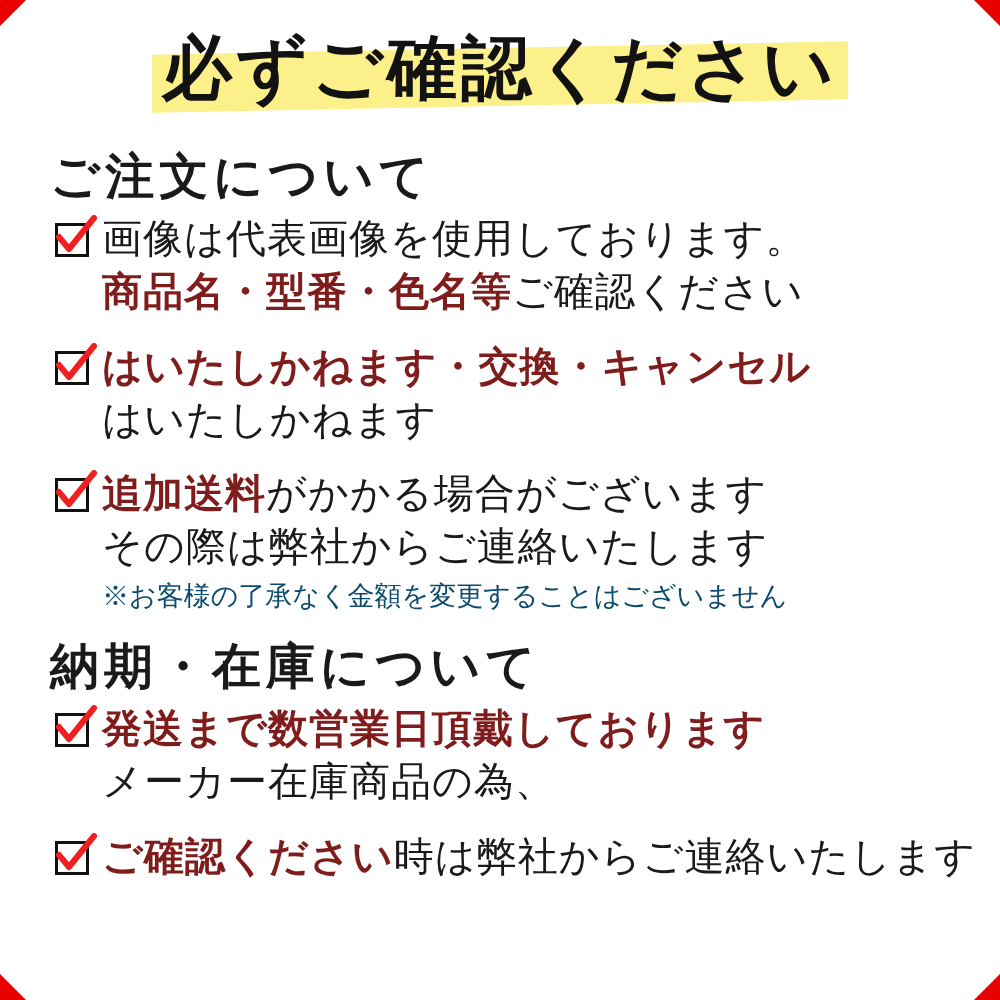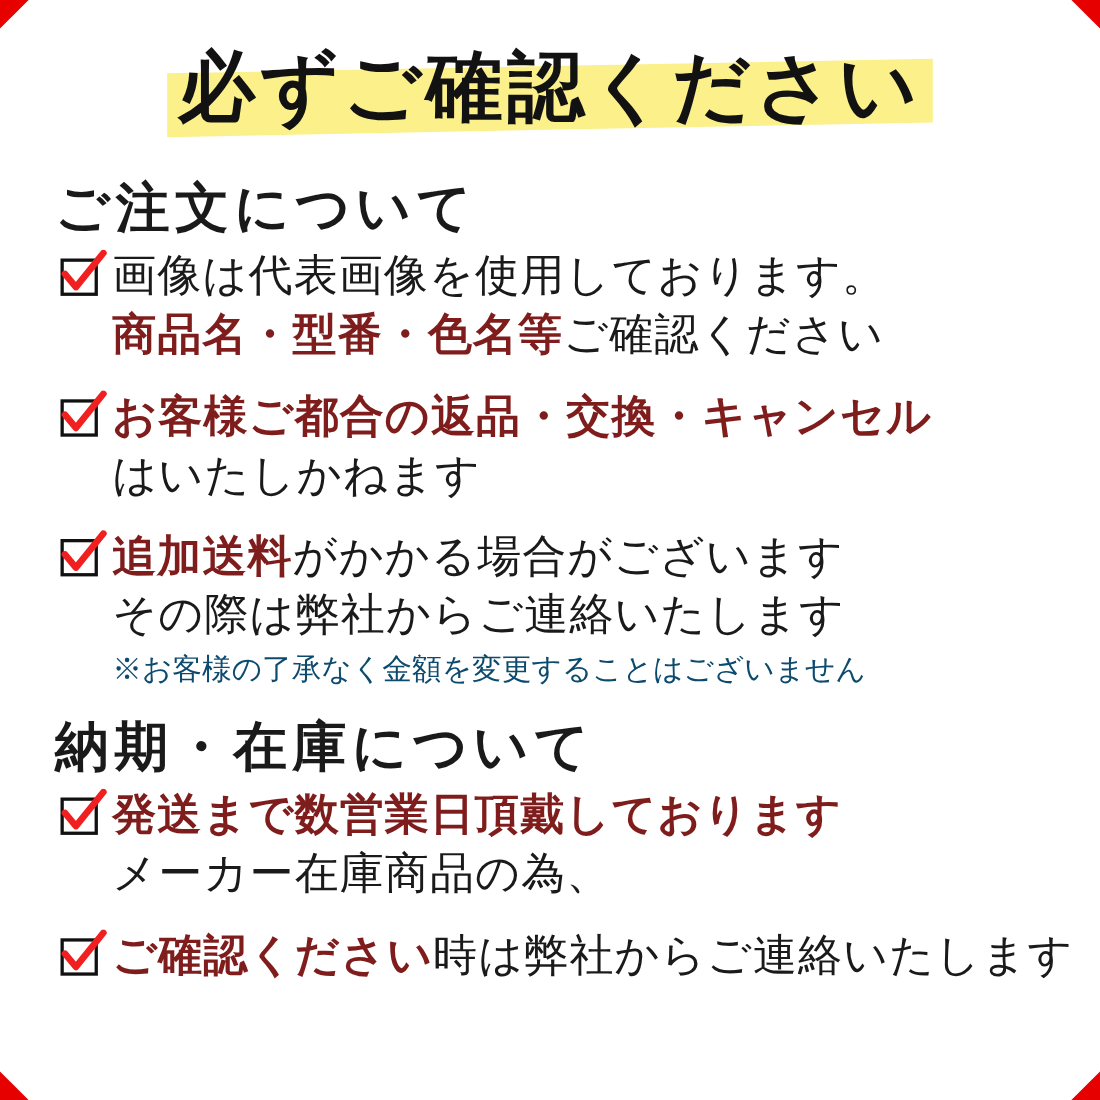--- a/index.html
+++ b/index.html
@@ -41,21 +41,21 @@
     bottom: 0; right: 0;
     border-bottom: 26px solid #e60000;
     border-left: 26px solid transparent;
   }
 
   .page {
     position: relative;
     width: 1000px;
     height: 1000px;
     box-sizing: border-box;
-    padding: 12px 42px;
+    padding: 0 42px;
   }
 
   
   .title-wrap {
     position: relative;
     height: 138px;
     display: flex;
     align-items: center;
     justify-content: center;
   }
@@ -175,21 +175,21 @@
           </div>
         </div>
         <div class="item">
           <div class="check">
             <span class="box"></span>
             <svg viewBox="0 0 46 46">
               <path d="M7 22 L17 34 L42 3" fill="none" stroke="#f02020" stroke-width="6" stroke-linecap="round" stroke-linejoin="round"></path>
             </svg>
           </div>
           <div class="lines">
-            <div class="line"><span class="red">お客様ご都合の返品・交換・キャンセル</span></div>
+            <div class="line"><span class="red">はいたしかねます・交換・キャンセル</span></div>
             <div class="line"><span>はいたしかねます</span></div>
           </div>
         </div>
         <div class="item">
           <div class="check">
             <span class="box"></span>
             <svg viewBox="0 0 46 46">
               <path d="M7 22 L17 34 L42 3" fill="none" stroke="#f02020" stroke-width="6" stroke-linecap="round" stroke-linejoin="round"></path>
             </svg>
           </div>

